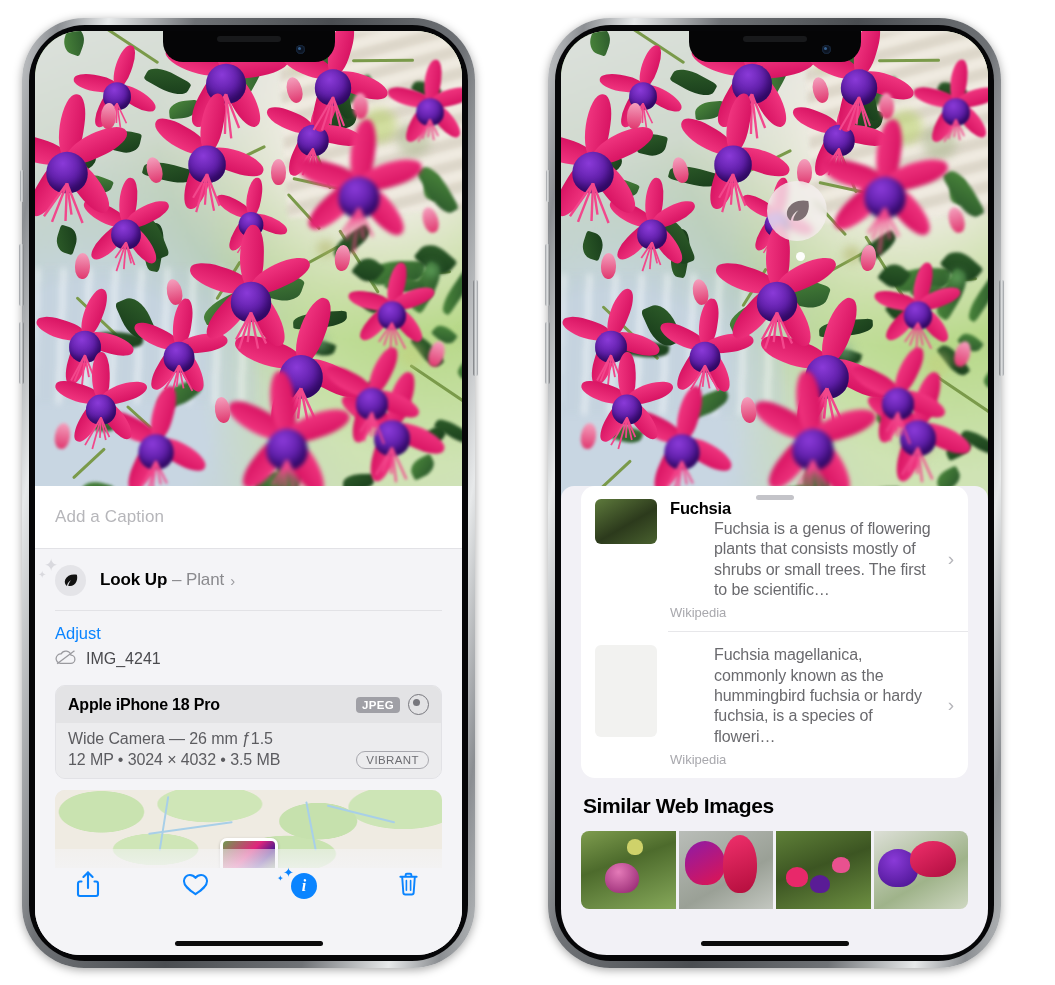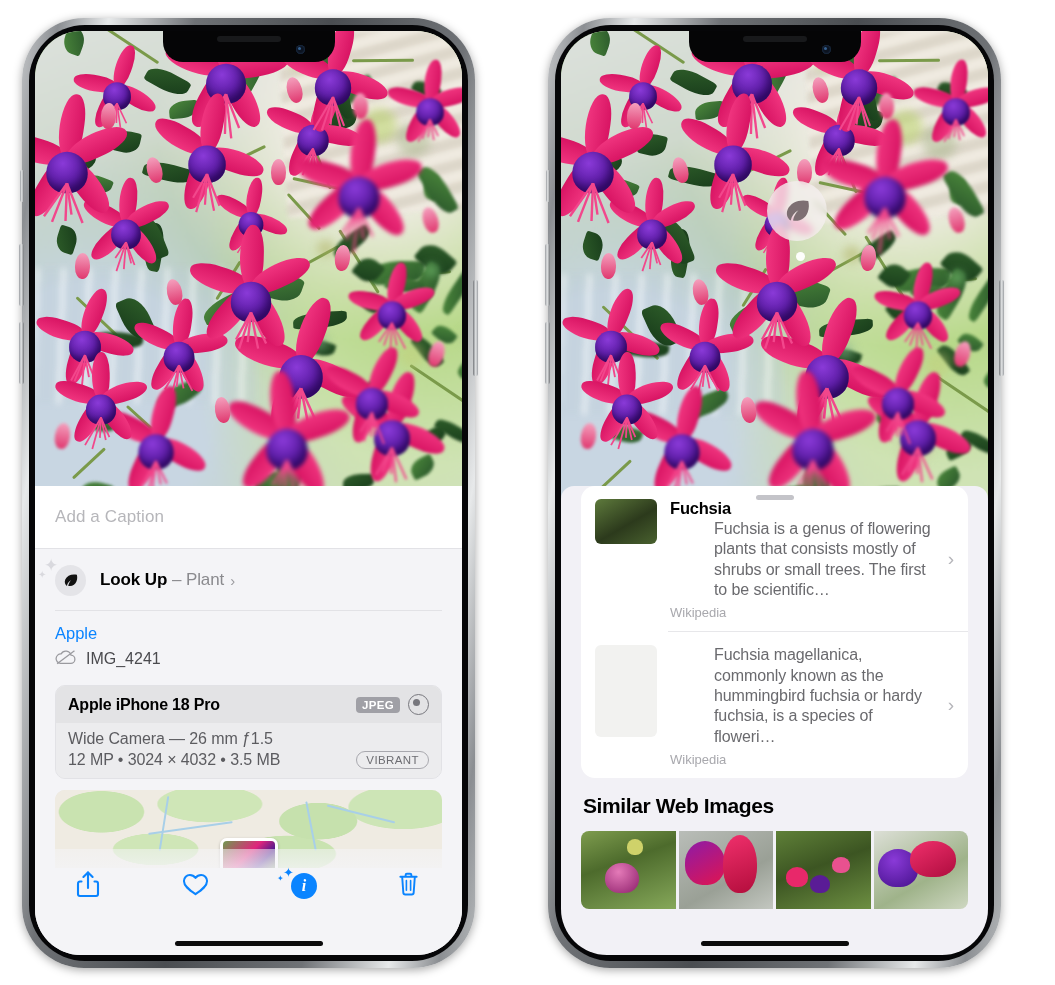--- a/index.html
+++ b/index.html
@@ -681,21 +681,21 @@
             <span>Look Up</span>
             <span class="dim">–</span>
             <span class="dim">Plant</span>
           </div>
           <span class="chev">›</span>
           <div class="hr"></div>
         </div>
 
         <div class="dateblk">
           <div class="daterow">
-            <div class="adjust">Apple</div>
+            <div class="adjust">Adjust</div>
           </div>
           <div class="fnrow">
             <span>
               <svg width="22" height="16" viewBox="0 0 26 18" aria-hidden="true">
                 <path d="M6.5 16.5h12a4.8 4.8 0 0 0 .4-9.6A6.3 6.3 0 0 0 7.2 5.4 4.6 4.6 0 0 0 6.5 16.5z" fill="none" stroke="#9a9a9f" stroke-width="1.5"></path>
                 <line x1="2.5" y1="17" x2="23" y2="1.5" stroke="#9a9a9f" stroke-width="1.5"></line>
               </svg>
             </span>
             <span class="fname">IMG_4241</span>
           </div>

